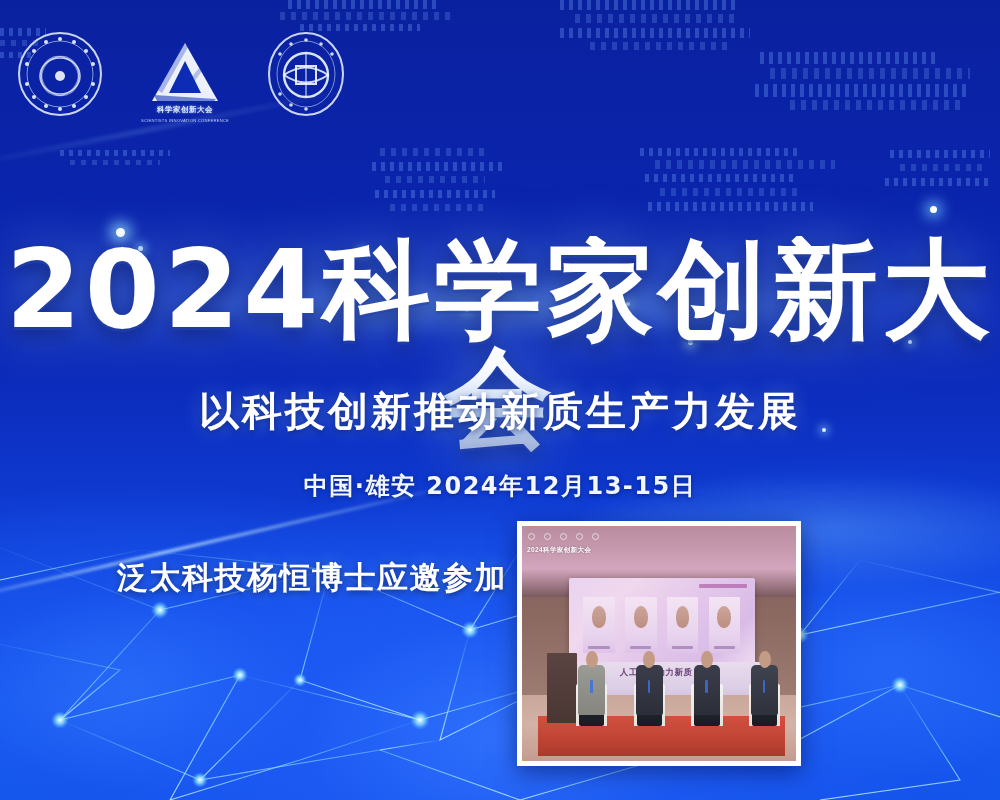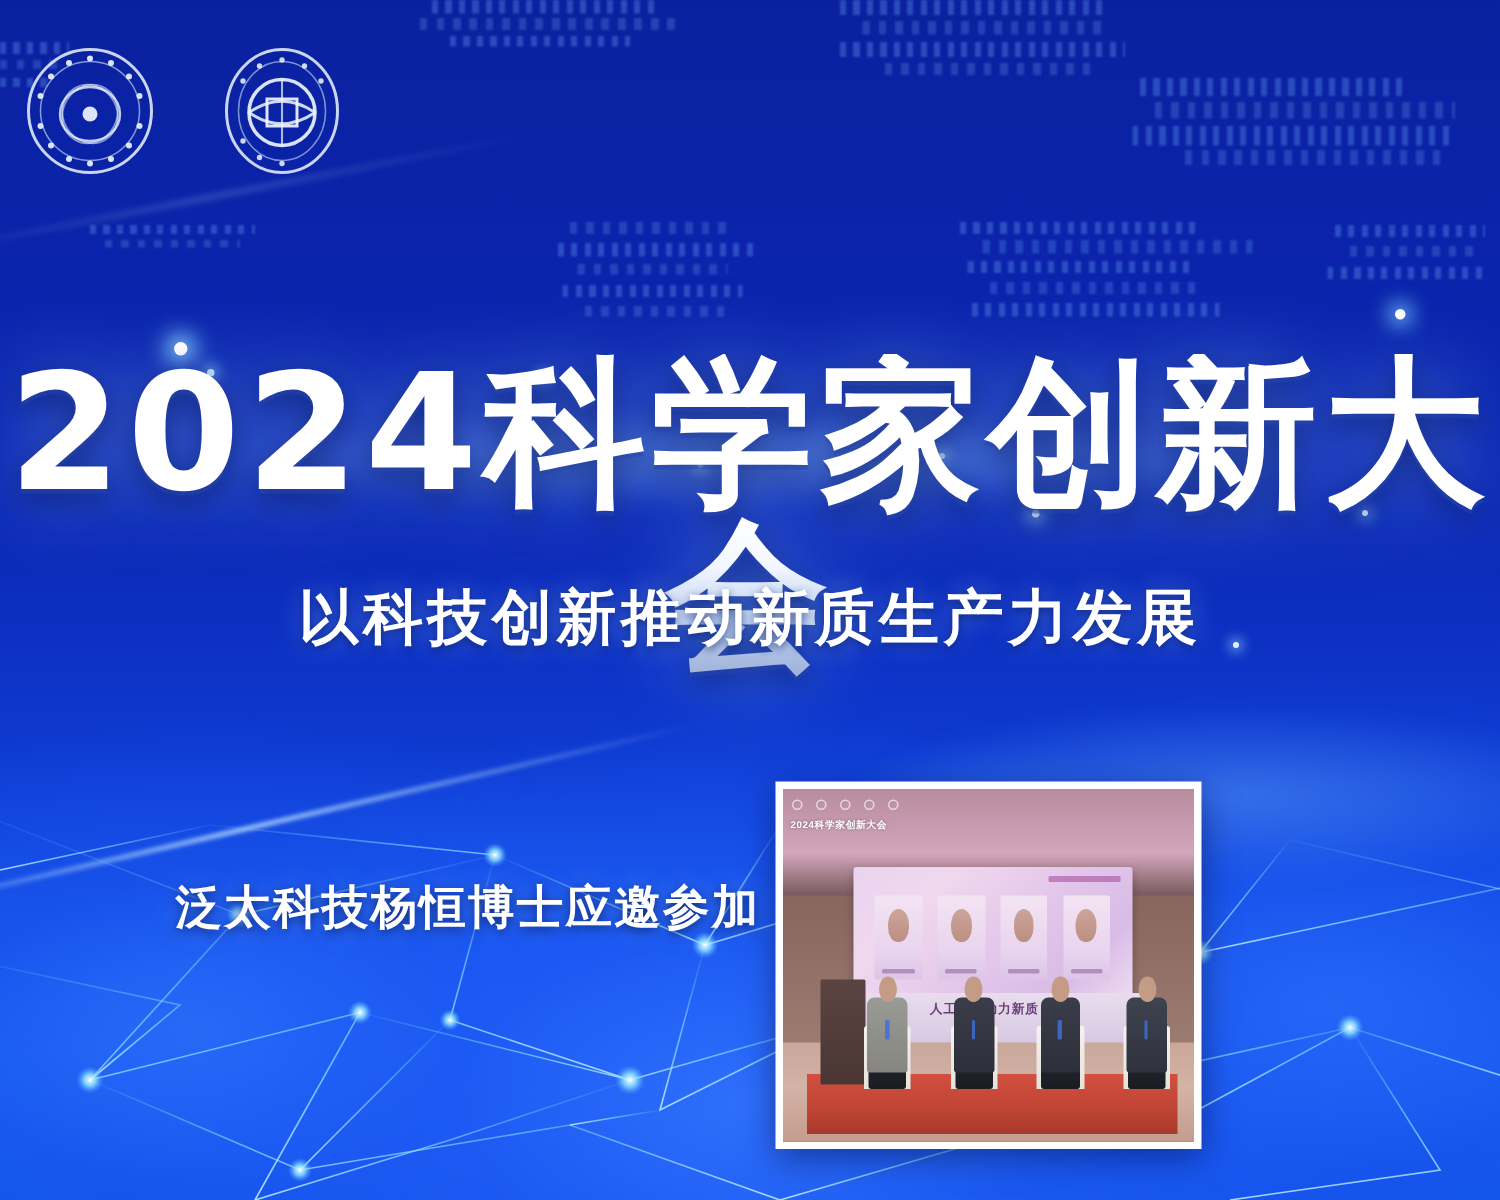--- a/index.html
+++ b/index.html
@@ -123,21 +123,21 @@
     position:absolute; left:0; right:0; top:470px;
     text-align:center;
     font-size:24px; font-weight:600; letter-spacing:1.5px;
     color:#f2f7ff;
     font-family:"DejaVu Sans","Liberation Sans",sans-serif;
     text-shadow:0 1px 4px rgba(8,30,110,.75);
   }
 
   
   .caption{
-    position:absolute; left:112px; top:584px;
+    position:absolute; left:112px; top:556px;
     width:400px; text-align:center;
     font-size:31px; font-weight:800; line-height:1.38;
     letter-spacing:1.5px;
     color:#ffffff;
     font-family:"DejaVu Sans","Liberation Sans",sans-serif;
     text-shadow:0 2px 7px rgba(6,26,105,.85), 0 0 16px rgba(130,195,255,.4);
   }
   .caption .ln{ display:block; white-space:nowrap; }
 
   
@@ -390,20 +390,31 @@
             <circle cx="30" cy="76" r="2"></circle>
           <circle cx="18" cy="67" r="2"></circle>
             <circle cx="11" cy="54" r="2"></circle>
             <circle cx="11" cy="34" r="2"></circle>
           <circle cx="18" cy="21" r="2"></circle>
             <circle cx="30" cy="12" r="2"></circle>
         </g>
       </svg>
     </div>
 
+    <div class="logo">
+      <svg width="74" height="70" viewBox="0 0 74 70">
+        <path d="M37 4 L70 62 L4 62 Z" fill="rgba(248,252,255,.95)"></path>
+        <path d="M37 22 L53 54 L21 54 Z" fill="#0d2cb5"></path>
+        <path d="M6 56 L68 60 L64 64 L9 62 Z" fill="#0d2cb5" opacity="0.55"></path>
+        <path d="M34 2 L40 8 L14 54 L8 50 Z" fill="#0d2cb5" opacity="0.30"></path>
+        <path d="M52 28 L58 26 L44 46 L40 42 Z" fill="#0d2cb5" opacity="0.25"></path>
+      </svg>
+      <span class="logo-cap">科学家创新大会</span>
+      <span class="logo-cap2">SCIENTISTS INNOVATION CONFERENCE</span>
+    </div>
 
     <div class="logo">
       <svg width="80" height="88" viewBox="0 0 80 88">
         <ellipse cx="40" cy="44" rx="37" ry="41" fill="none" stroke="rgba(235,245,255,.85)" stroke-width="2"></ellipse>
         <ellipse cx="40" cy="44" rx="29" ry="33" fill="none" stroke="rgba(215,235,255,.55)" stroke-width="1"></ellipse>
         <circle cx="40" cy="45" r="22" fill="none" stroke="rgba(240,248,255,.9)" stroke-width="2.4"></circle>
         <path d="M18 45 Q40 30 62 45" fill="none" stroke="rgba(240,248,255,.85)" stroke-width="2"></path>
         <path d="M18 45 Q40 60 62 45" fill="none" stroke="rgba(240,248,255,.85)" stroke-width="2"></path>
         <rect x="30" y="36" width="20" height="18" fill="none" stroke="rgba(245,250,255,.9)" stroke-width="2"></rect>
         <line x1="40" y1="23" x2="40" y2="67" stroke="rgba(240,248,255,.7)" stroke-width="1.4"></line>
@@ -422,20 +433,21 @@
 
   </div>
 
   <div class="title-wrap">
     <div class="title-glow"></div>
     <span class="title">2024科学家创新大会</span>
   </div>
 
   <div class="subtitle">以科技创新推动新质生产力发展</div>
 
+  <div class="dateline">中国·雄安  2024年12月13-15日</div>
 
   <div class="caption">
     <span class="ln">泛太科技杨恒博士应邀参加</span>
   </div>
 
   <div class="photo-glow"></div>
   <div class="photo">
     <div class="photo-inner">
       <div class="ph-wall"></div>
       <div class="ph-topband"></div>

